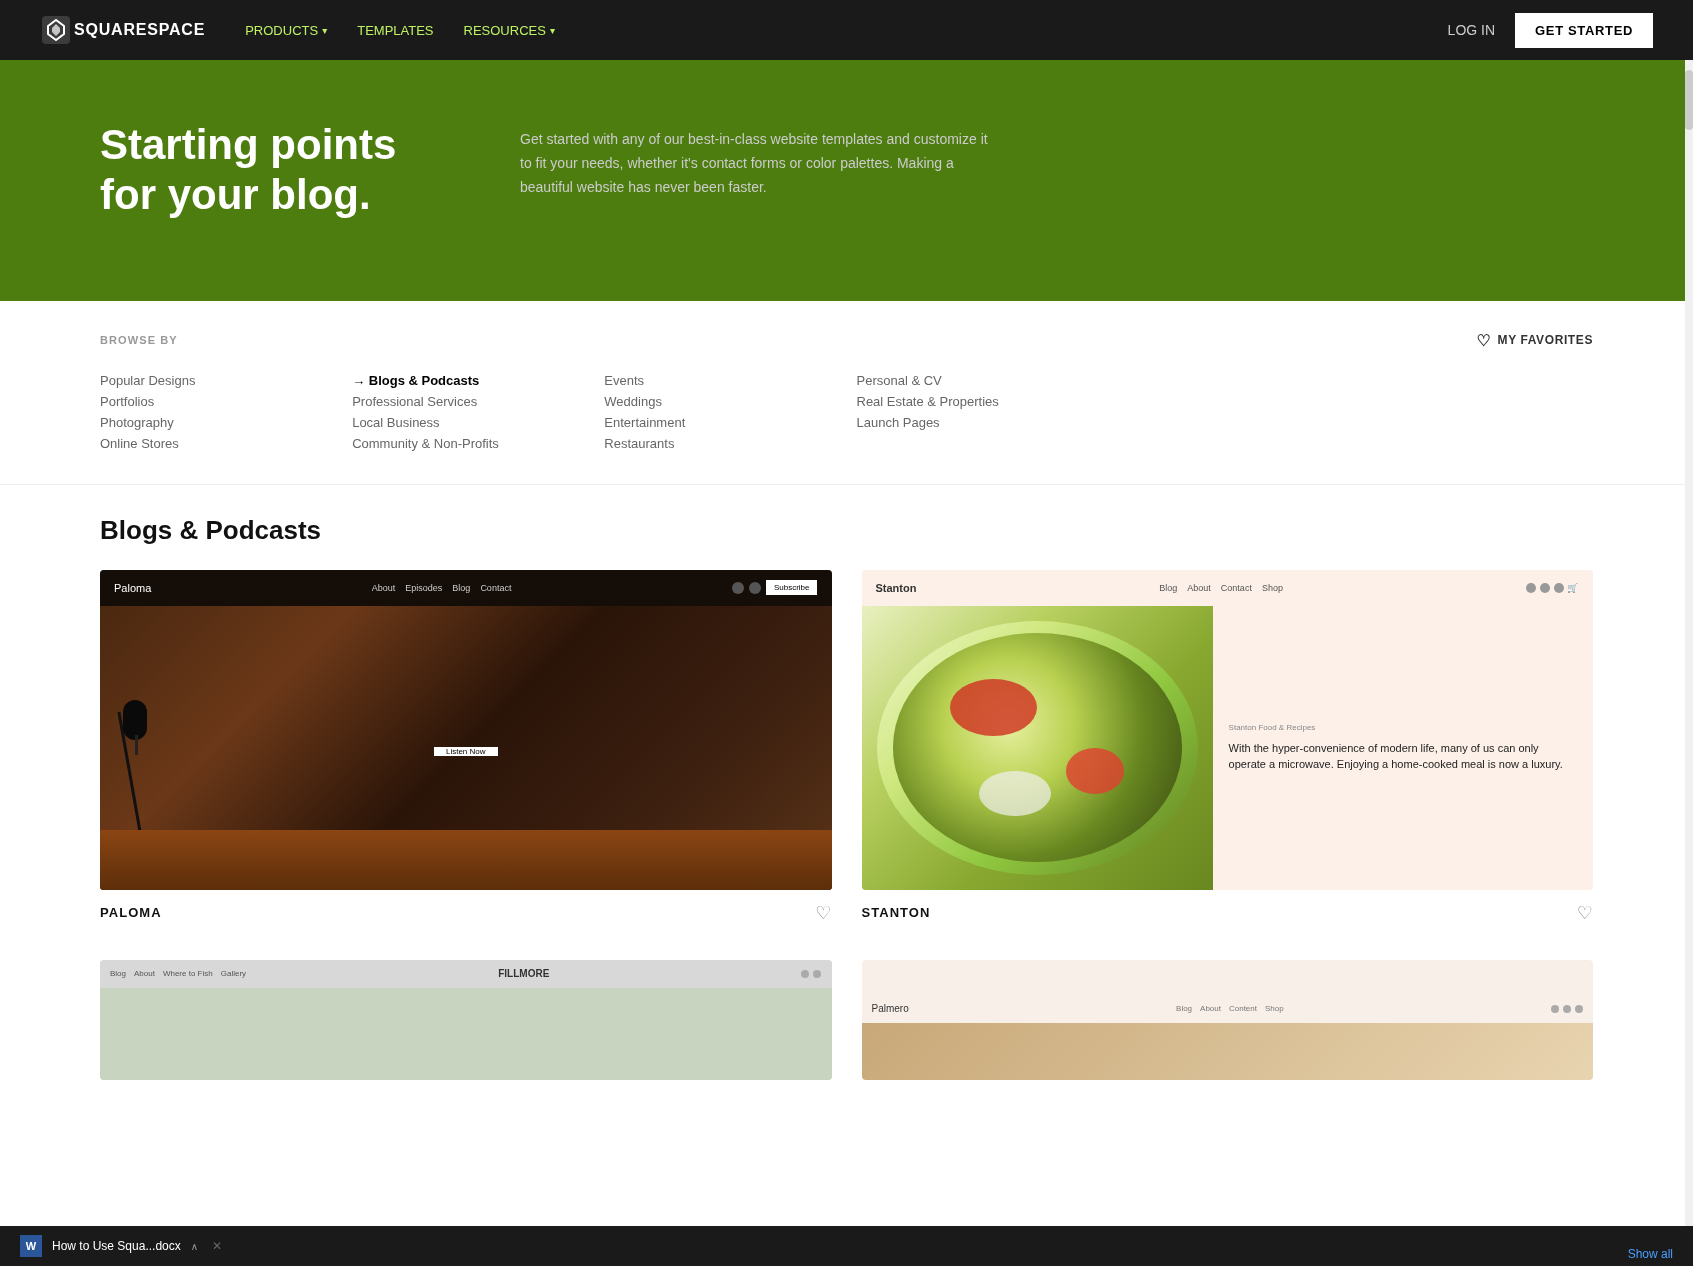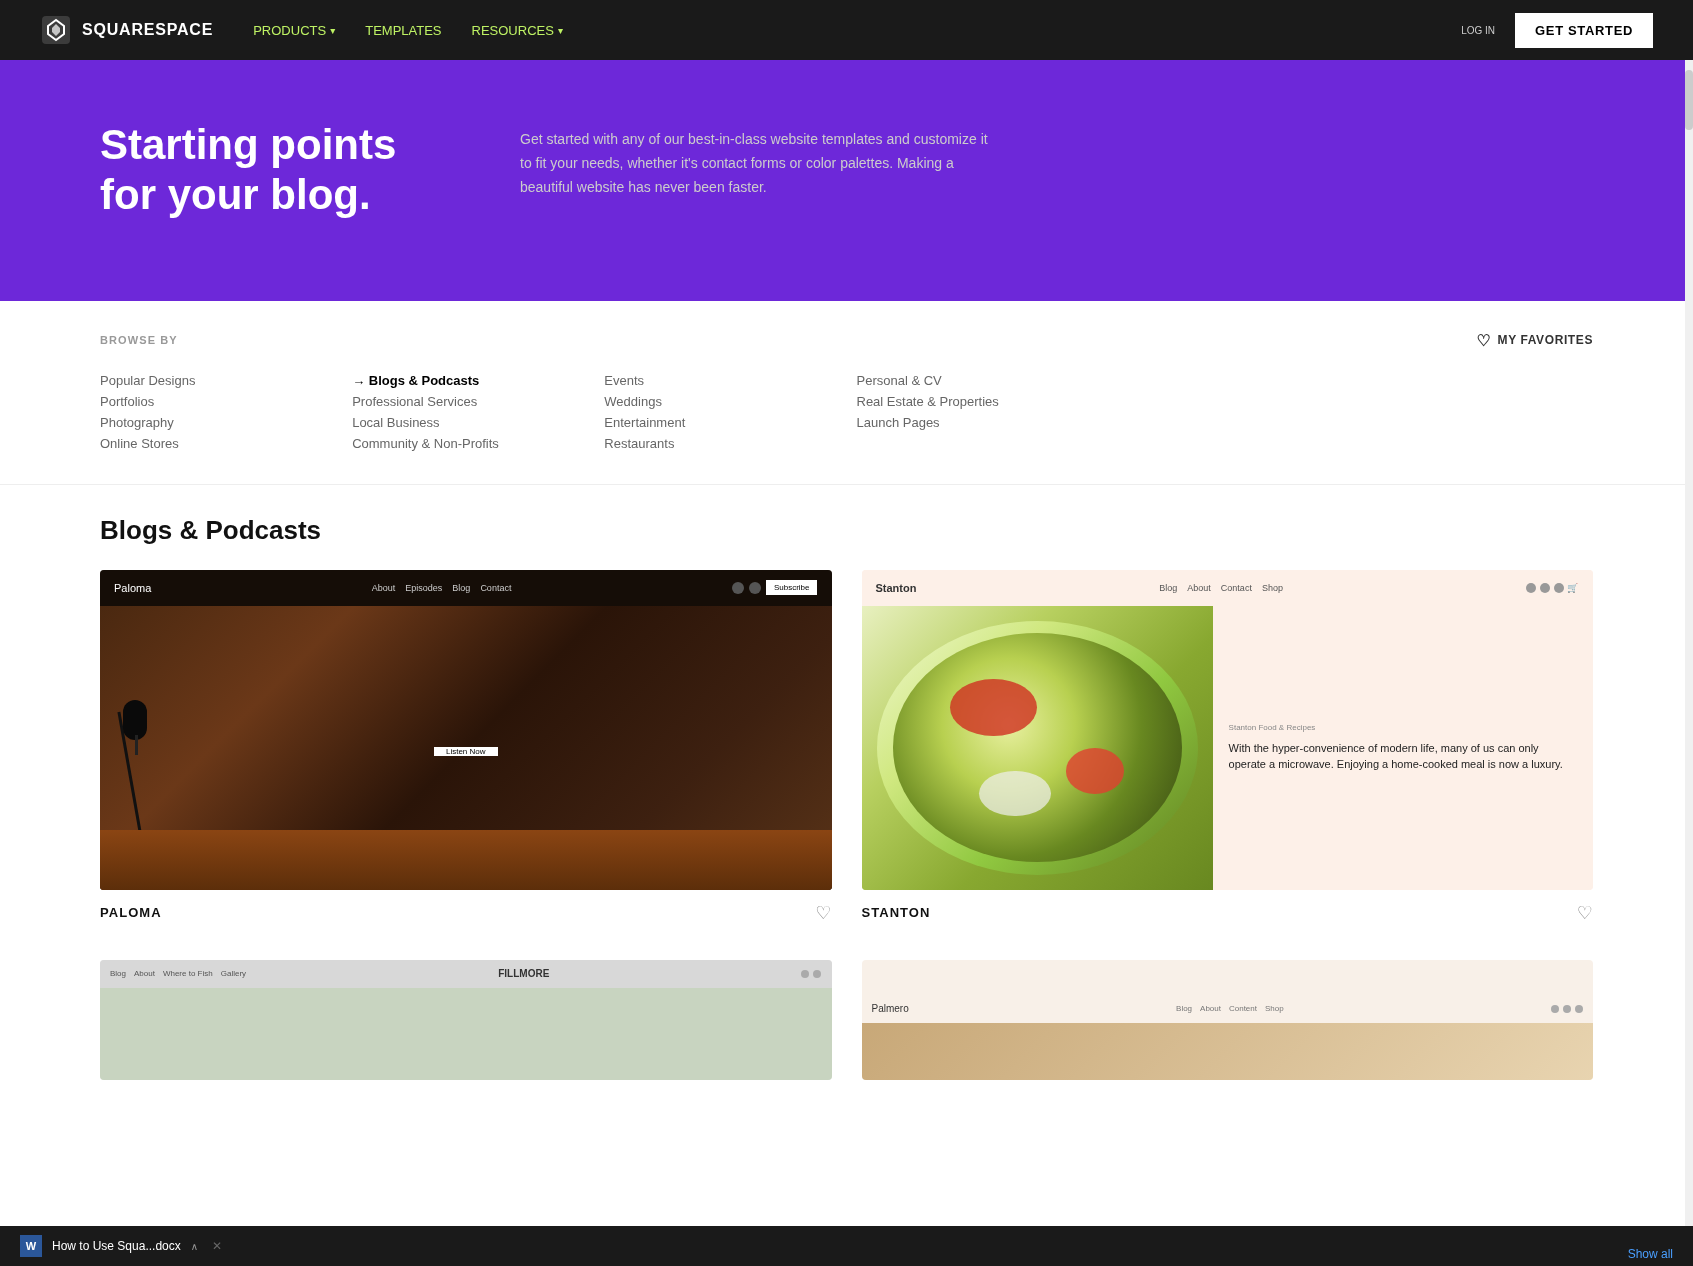--- a/index.html
+++ b/index.html
@@ -8,41 +8,41 @@
     
     .navbar {
       background: #1a1a1a;
       display: flex;
       align-items: center;
       justify-content: space-between;
       padding: 0 40px;
       height: 60px;
     }
     .navbar-left { display: flex; align-items: center; gap: 40px; }
-    .logo { display: flex; align-items: center; gap: 10px; text-align: center; }
+    .logo { display: flex; align-items: center; gap: 2px; text-align: center; }
     .logo-icon { width: 32px; height: 32px; }
     .logo-text { color: #fff; font-size: 16px; font-weight: 600; letter-spacing: 0.05em; }
     .nav-links { display: flex; align-items: center; gap: 30px; }
     .nav-link { color: #bef264; font-size: 13px; cursor: pointer; display: flex; align-items: center; gap: 4px; justify-content: center; }
     .navbar-right { display: flex; align-items: center; gap: 20px; }
-    .login-btn { color: #ccc; font-size: 10px; cursor: pointer; }
+    .login-btn { color: #ccc; font-size: 14px; cursor: pointer; }
     .get-started-btn {
       background: #fff;
       color: #000;
       border: none;
       padding: 10px 20px;
       font-size: 13px;
       font-weight: 600;
       cursor: pointer;
       letter-spacing: 0.05em;
     }
 
     
     .hero {
-      background: #6d28d9;
+      background: #4d7c0f;
       color: #fff;
       padding: 60px 100px 80px 100px;
       display: flex;
       align-items: flex-start;
       gap: 80px;
     }
     .hero-title { font-size: 42px; font-weight: 700; line-height: 1.2; max-width: 340px; }
     .hero-desc { font-size: 14px; line-height: 1.7; color: #ccc; max-width: 480px; padding-top: 8px; }
 
     

